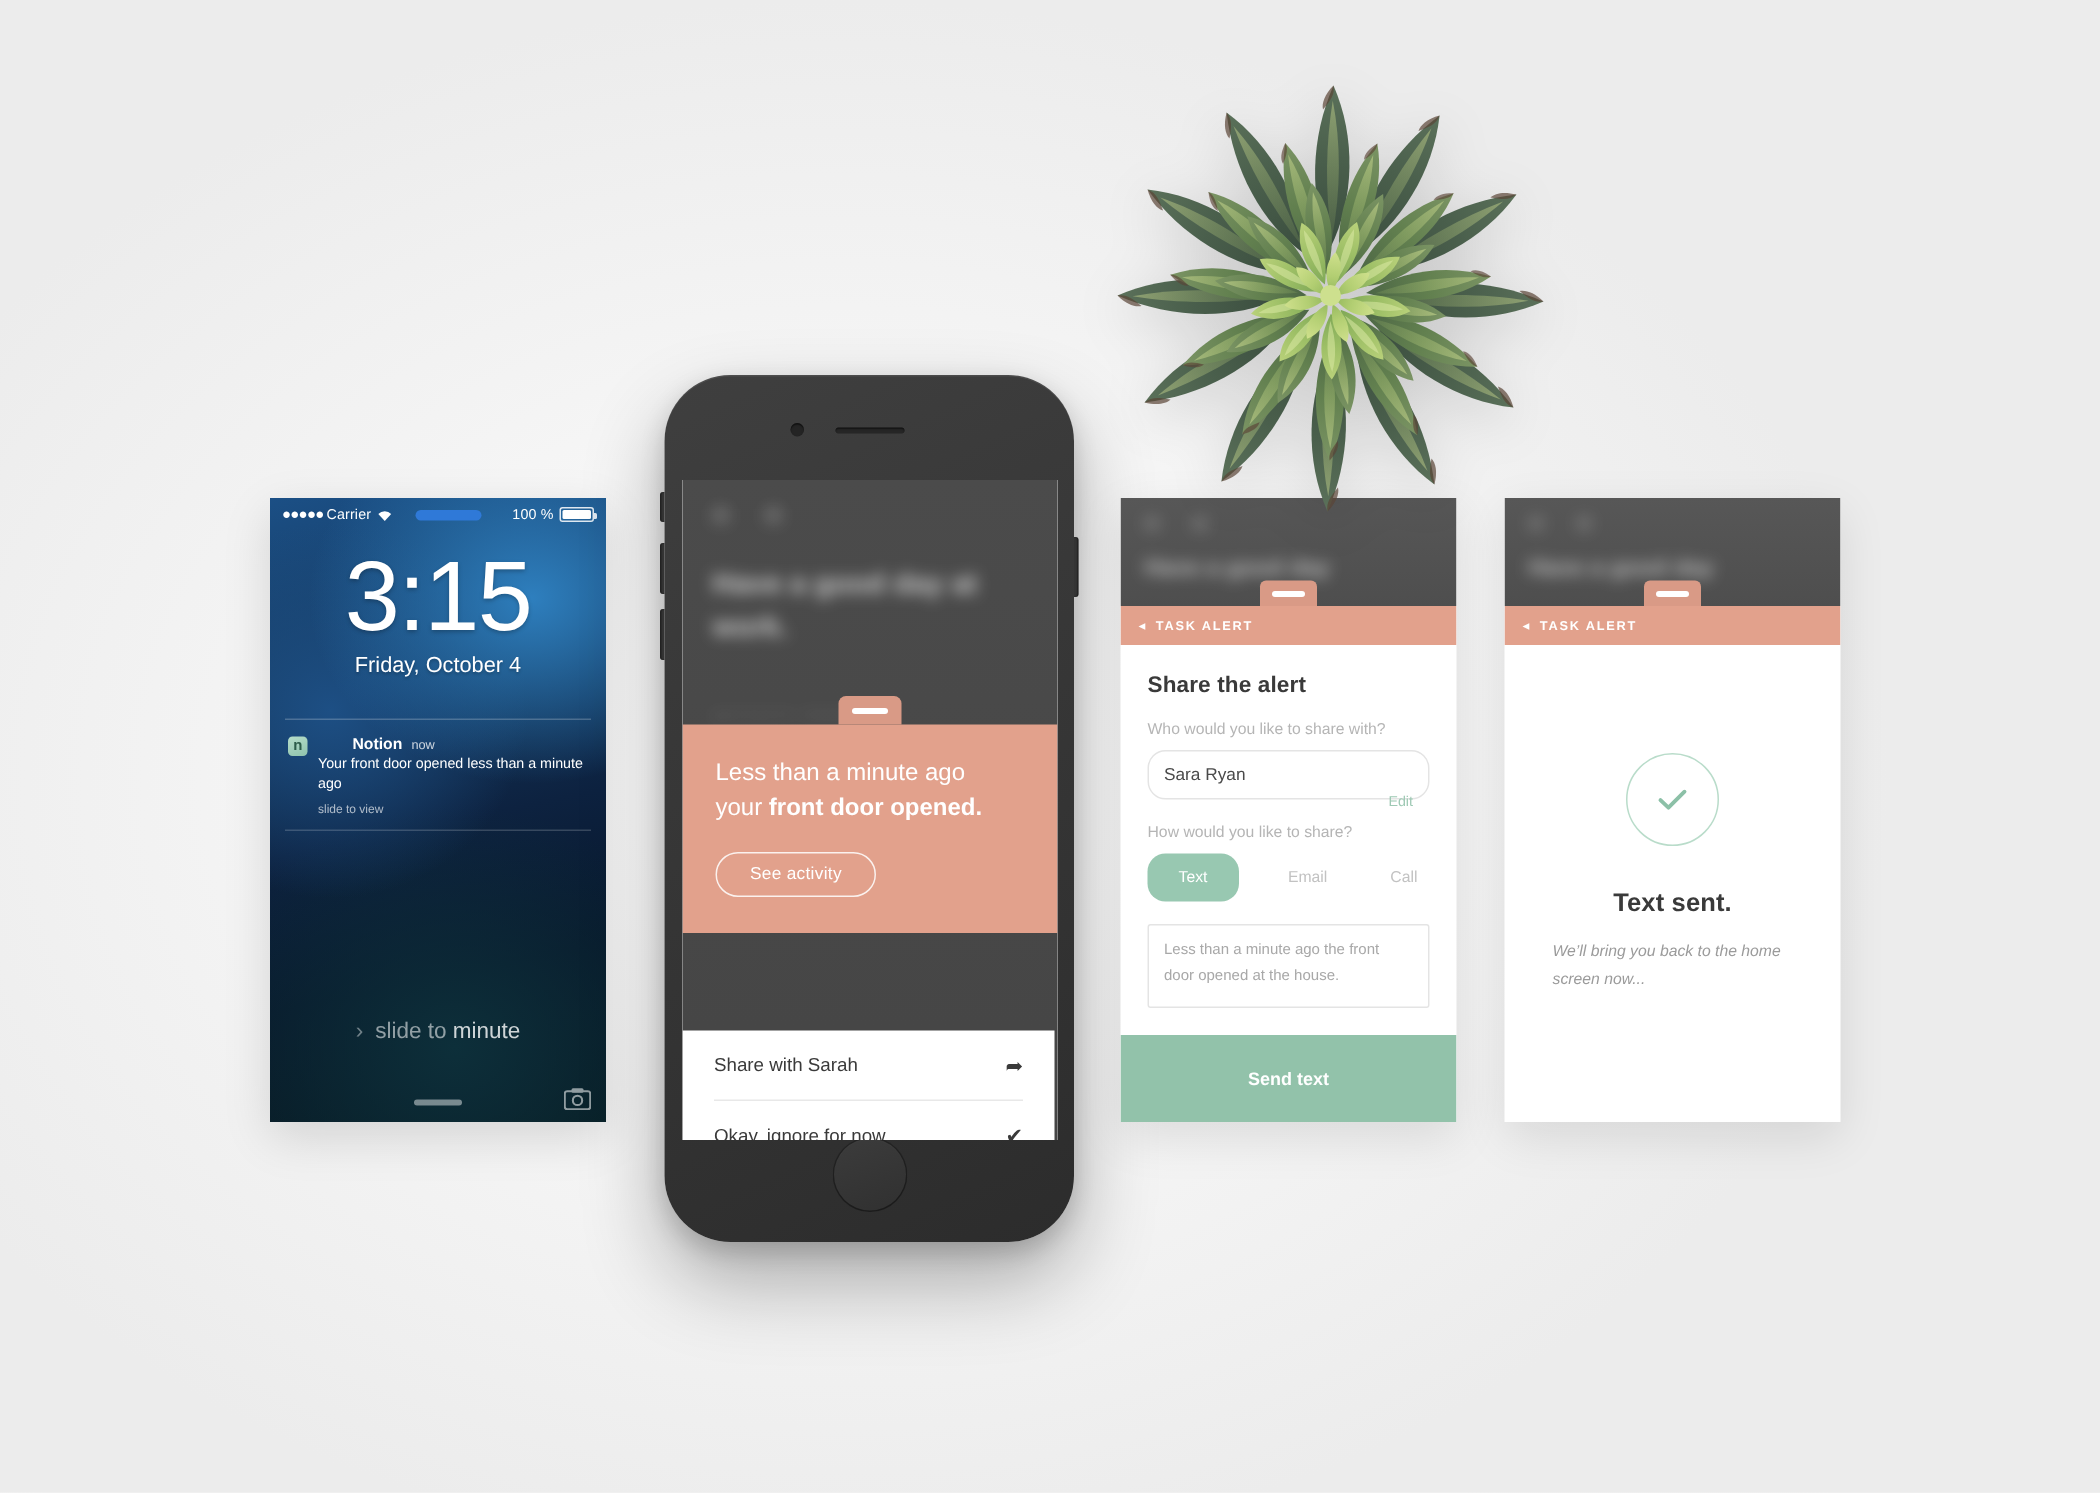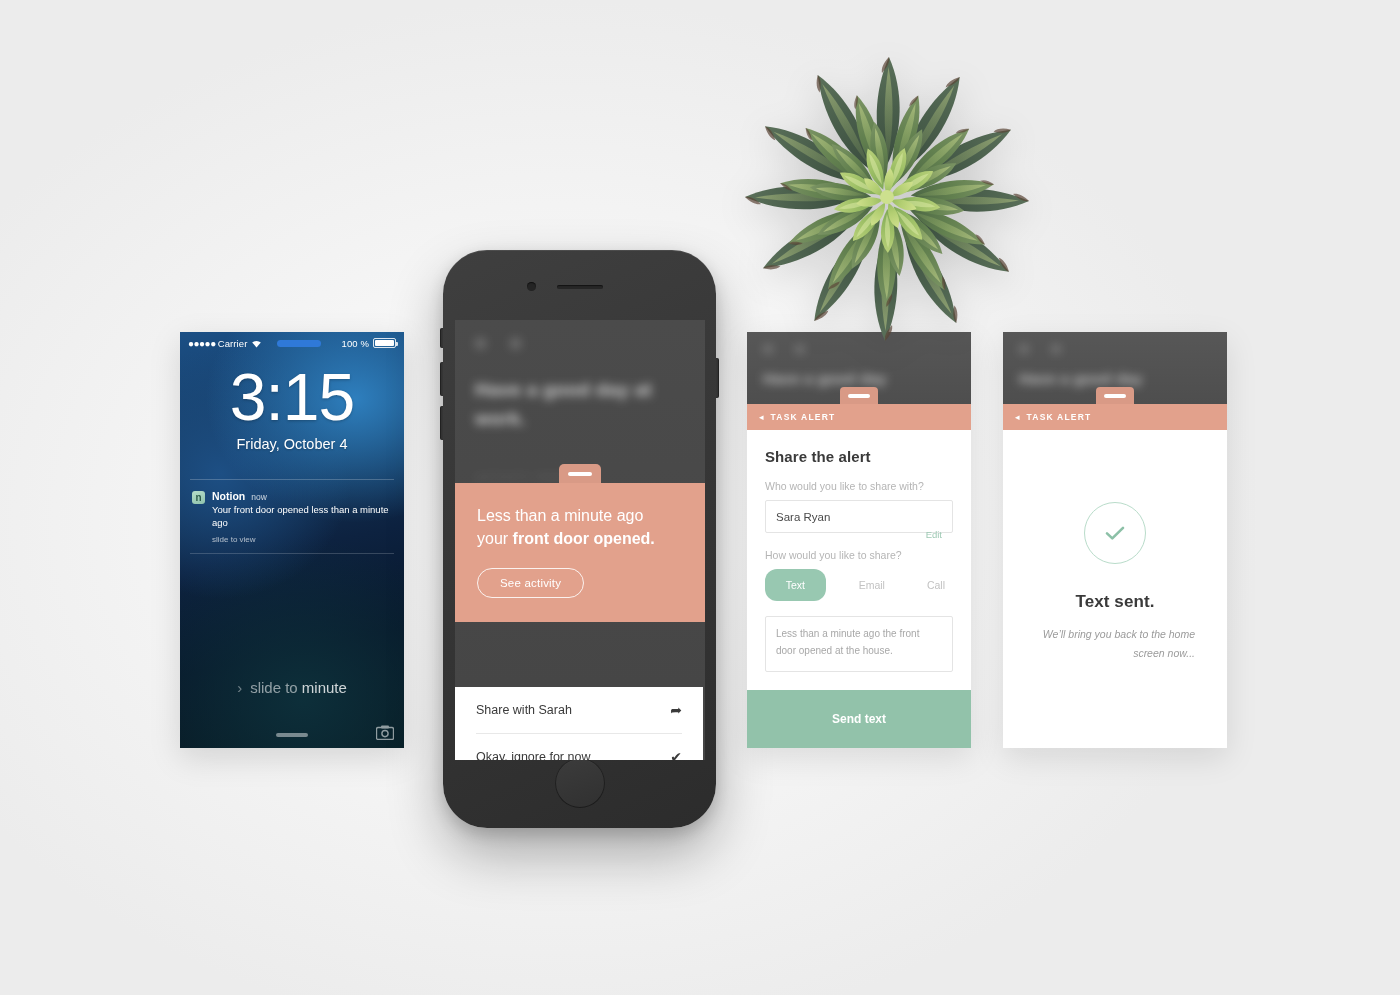--- a/index.html
+++ b/index.html
@@ -72,21 +72,21 @@
   .ls-notif { padding: 10px 12px 0 12px; display: flex; gap: 7px; }
   .ls-appicon {
     width: 13px; height: 13px; border-radius: 3px; flex: none;
     background: linear-gradient(160deg,#b6ddc9,#8fc3ad);
     color: #2d5c4a; font-size: 10px; font-weight: 700;
     display: flex; align-items: center; justify-content: center;
     line-height: 1; margin-top: 1px;
   }
   .ls-ntext { flex: 1; }
   .ls-nrow1 { display: flex; align-items: baseline; gap: 6px; }
-  .ls-napp { font-size: 10.5px; font-weight: 700; color: #fff; }
+  .ls-napp { font-size: 10.5px; font-weight: 700; color: #fff; margin-left: 23px; }
   .ls-nwhen { font-size: 8.5px; color: rgba(255,255,255,.78); }
   .ls-nbody { font-size: 9.5px; line-height: 1.35; color: #fff; margin-top: 2px; }
   .ls-nslide { font-size: 8px; color: rgba(255,255,255,.66); margin-top: 5px; }
   .ls-divider2 {
     height: 1px; background: rgba(255,255,255,.18);
     margin: 9px 10px 0 10px;
   }
   .ls-unlock {
     position: absolute; left: 0; right: 0; bottom: 52px;
     display: flex; align-items: center; justify-content: center; gap: 8px;
@@ -232,21 +232,21 @@
   .taskbar .tb-label {
     font-size: 8.5px; font-weight: 700; letter-spacing: 1.2px; color: #fff;
   }
 
   .share-body { padding: 18px 18px 0 18px; }
   .share-h1 { font-size: 15px; font-weight: 700; color: #3a3a3a; letter-spacing: .1px; }
   .share-q {
     margin-top: 15px; font-size: 10.5px; color: #b5b5b5; font-weight: 400;
   }
   .recipient {
-    margin-top: 8px; height: 33px; border: 1px solid #e4e4e4; border-radius: 2px;
+    margin-top: 8px; height: 33px; border: 1px solid #e4e4e4; border-radius: 12px;
     display: flex; align-items: center; padding: 0 10px; cursor: text;
   }
   .recipient .r-name { font-size: 11.5px; color: #4a4a4a; }
   .recipient .r-edit { margin-left: auto; font-size: 9.5px; color: #9ec9b4; cursor: pointer; margin-top: 35px; }
   .share-q2 { margin-top: 16px; font-size: 10.5px; color: #b5b5b5; }
   .methods { margin-top: 8px; display: flex; align-items: center; }
   .pill {
     width: 68px; height: 32px; border-radius: 12px; background: #98c8b1;
     color: #fff; font-size: 10.5px; display: flex; align-items: center;
     justify-content: center; cursor: pointer;
@@ -274,21 +274,21 @@
   .check-circle {
     width: 62px; height: 62px; border-radius: 50%;
     border: 1px solid #b9dcca; display: flex; align-items: center; justify-content: center;
   }
   .check-circle svg { display: block; }
   .sent-h1 {
     margin-top: 28px; font-size: 17px; font-weight: 700; color: #3a3a3a; letter-spacing: .1px;
   }
   .sent-sub {
     margin-top: 13px; font-size: 10.5px; font-style: italic; color: #9b9b9b;
-    text-align: right; line-height: 1.8; width: 160px;
+    text-align: left; line-height: 1.8; width: 160px;
   }
 
   
   #plant {
     position: absolute; left: 726px; top: 38px;
     width: 322px; height: 322px;
     z-index: 9; pointer-events: none;
   }
   #plant svg { display: block; filter: drop-shadow(0 8px 18px rgba(0,0,0,.16)); }
 </style>

